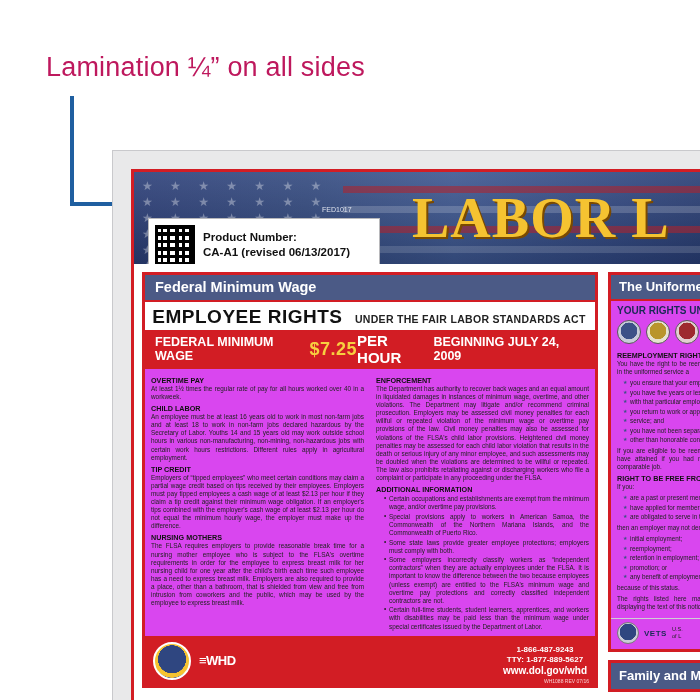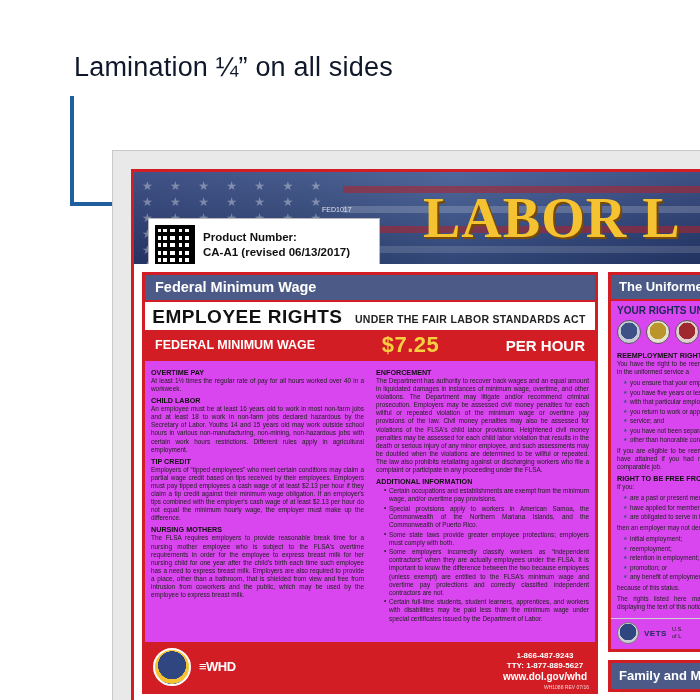--- a/index.html
+++ b/index.html
@@ -15,24 +15,24 @@
   #stage {
     position: relative;
     width: 700px;
     height: 700px;
     background: #ffffff;
   }
 
   
   .annotation-text {
     position: absolute;
-    left: 74px;
+    left: 46px;
     top: 52px;
     font-size: 27px;
-    color: #0f172a;
+    color: #be185d;
     letter-spacing: 0.2px;
     white-space: nowrap;
   }
 
   .annot-arrow {
     position: absolute;
     left: 68px;
     top: 96px;
     width: 70px;
     height: 126px;
@@ -92,21 +92,21 @@
     font-size: 12px;
     line-height: 16px;
     letter-spacing: 7px;
     padding: 6px 0 0 8px;
     box-sizing: border-box;
     overflow: hidden;
   }
 
   .banner-title {
     position: absolute;
-    left: 289px;
+    left: 278px;
     top: 14px;
     font-size: 56px;
     font-weight: bold;
     color: #f5c331;
     letter-spacing: 1px;
     text-shadow: 2px 2px 0 #7a4a00;
     white-space: nowrap;
     font-family: "Liberation Serif", serif;
   }
 
@@ -209,40 +209,40 @@
     color: #ffffff;
     display: flex;
     align-items: center;
     justify-content: space-between;
     padding: 2px 10px 3px 10px;
     font-size: 12.5px;
     font-weight: bold;
   }
   .wage-amt {
     color: #f7d040;
-    font-size: 22px;
+    font-size: 18px;
     font-weight: bold;
     letter-spacing: 0.5px;
   }
   .wage-per { font-size: 15px; }
   .notice {
     background: #f3d7d9;
     color: #7d1015;
     font-size: 9.5px;
     font-weight: bold;
     text-align: center;
     padding: 2px 4px 3px;
     border-top: 1px solid #d21d24;
     border-bottom: 1px solid #d21d24;
   }
 
   
   .body2 {
     display: flex;
-    padding: 4px 6px 16px 6px;
+    padding: 4px 6px 2px 6px;
     gap: 12px;
   }
   .bcol { width: 50%; }
   .sec-h {
     font-size: 7.2px;
     font-weight: bold;
     color: #111;
     margin-top: 3px;
     text-transform: uppercase;
   }
@@ -464,20 +464,21 @@
 
             <div class="er-bar">
               <span class="er-title">EMPLOYEE RIGHTS</span>
               <span class="er-sub">UNDER THE FAIR LABOR STANDARDS ACT</span>
             </div>
 
             <div class="wage-bar">
               <span>FEDERAL MINIMUM WAGE</span>
               <span class="wage-amt">$7.25</span>
               <span class="wage-per">PER HOUR</span>
+              <span>BEGINNING JULY 24, 2009</span>
             </div>
 
 
             <div class="body2">
               <div class="bcol">
                 <div class="sec-h">OVERTIME PAY</div>
                 <p class="sec-p">At least 1½ times the regular rate of pay for all hours worked over 40 in a workweek.</p>
                 <div class="sec-h">CHILD LABOR</div>
                 <p class="sec-p">An employee must be at least 16 years old to work in most non-farm jobs and at least 18 to work in non-farm jobs declared hazardous by the Secretary of Labor. Youths 14 and 15 years old may work outside school hours in various non-manufacturing, non-mining, non-hazardous jobs with certain work hours restrictions. Different rules apply in agricultural employment.</p>
                 <div class="sec-h">TIP CREDIT</div>

